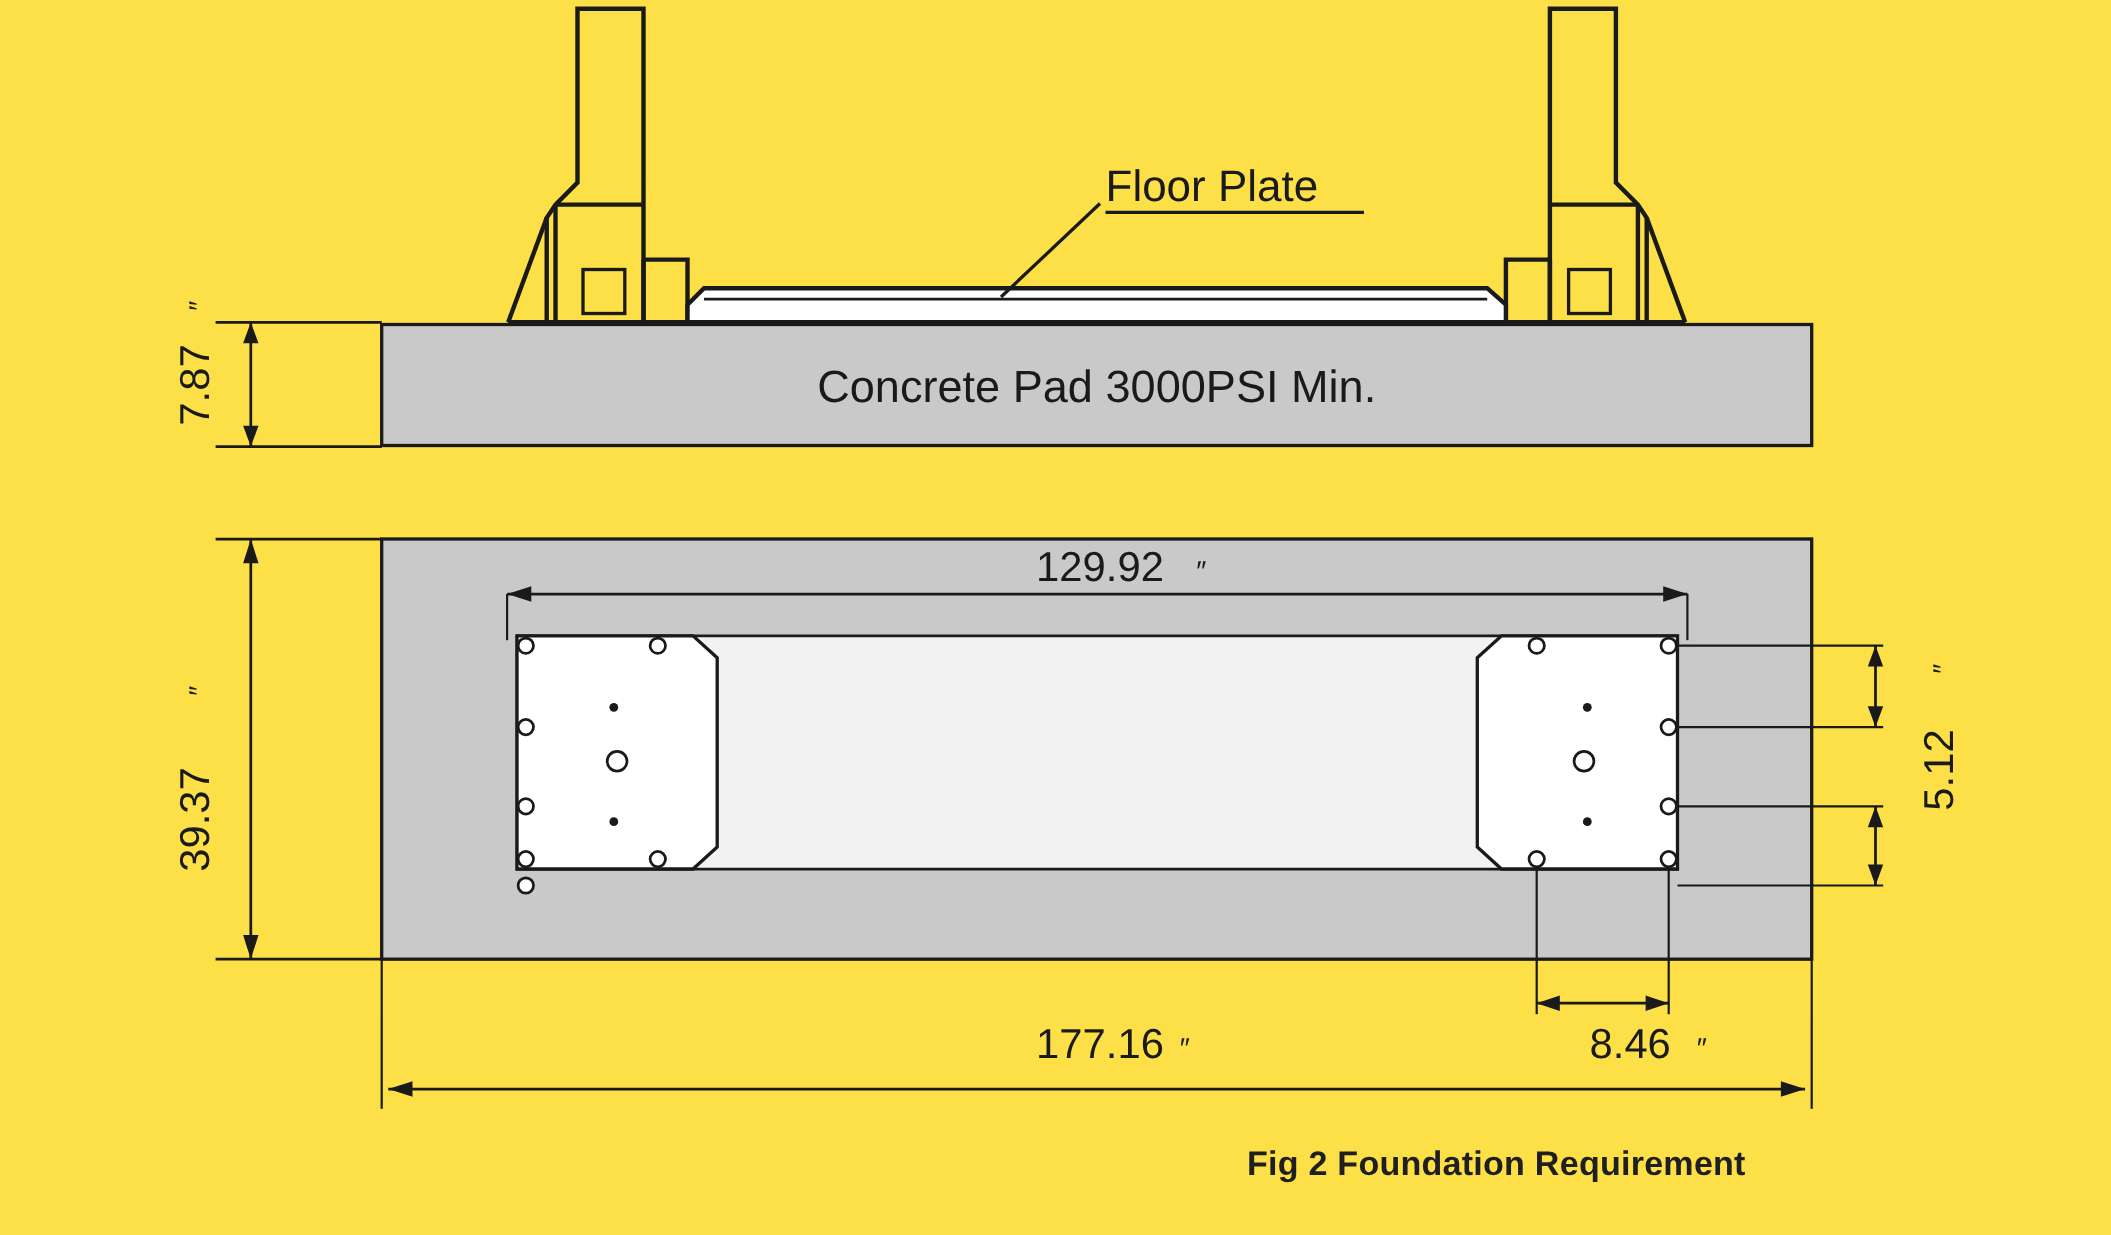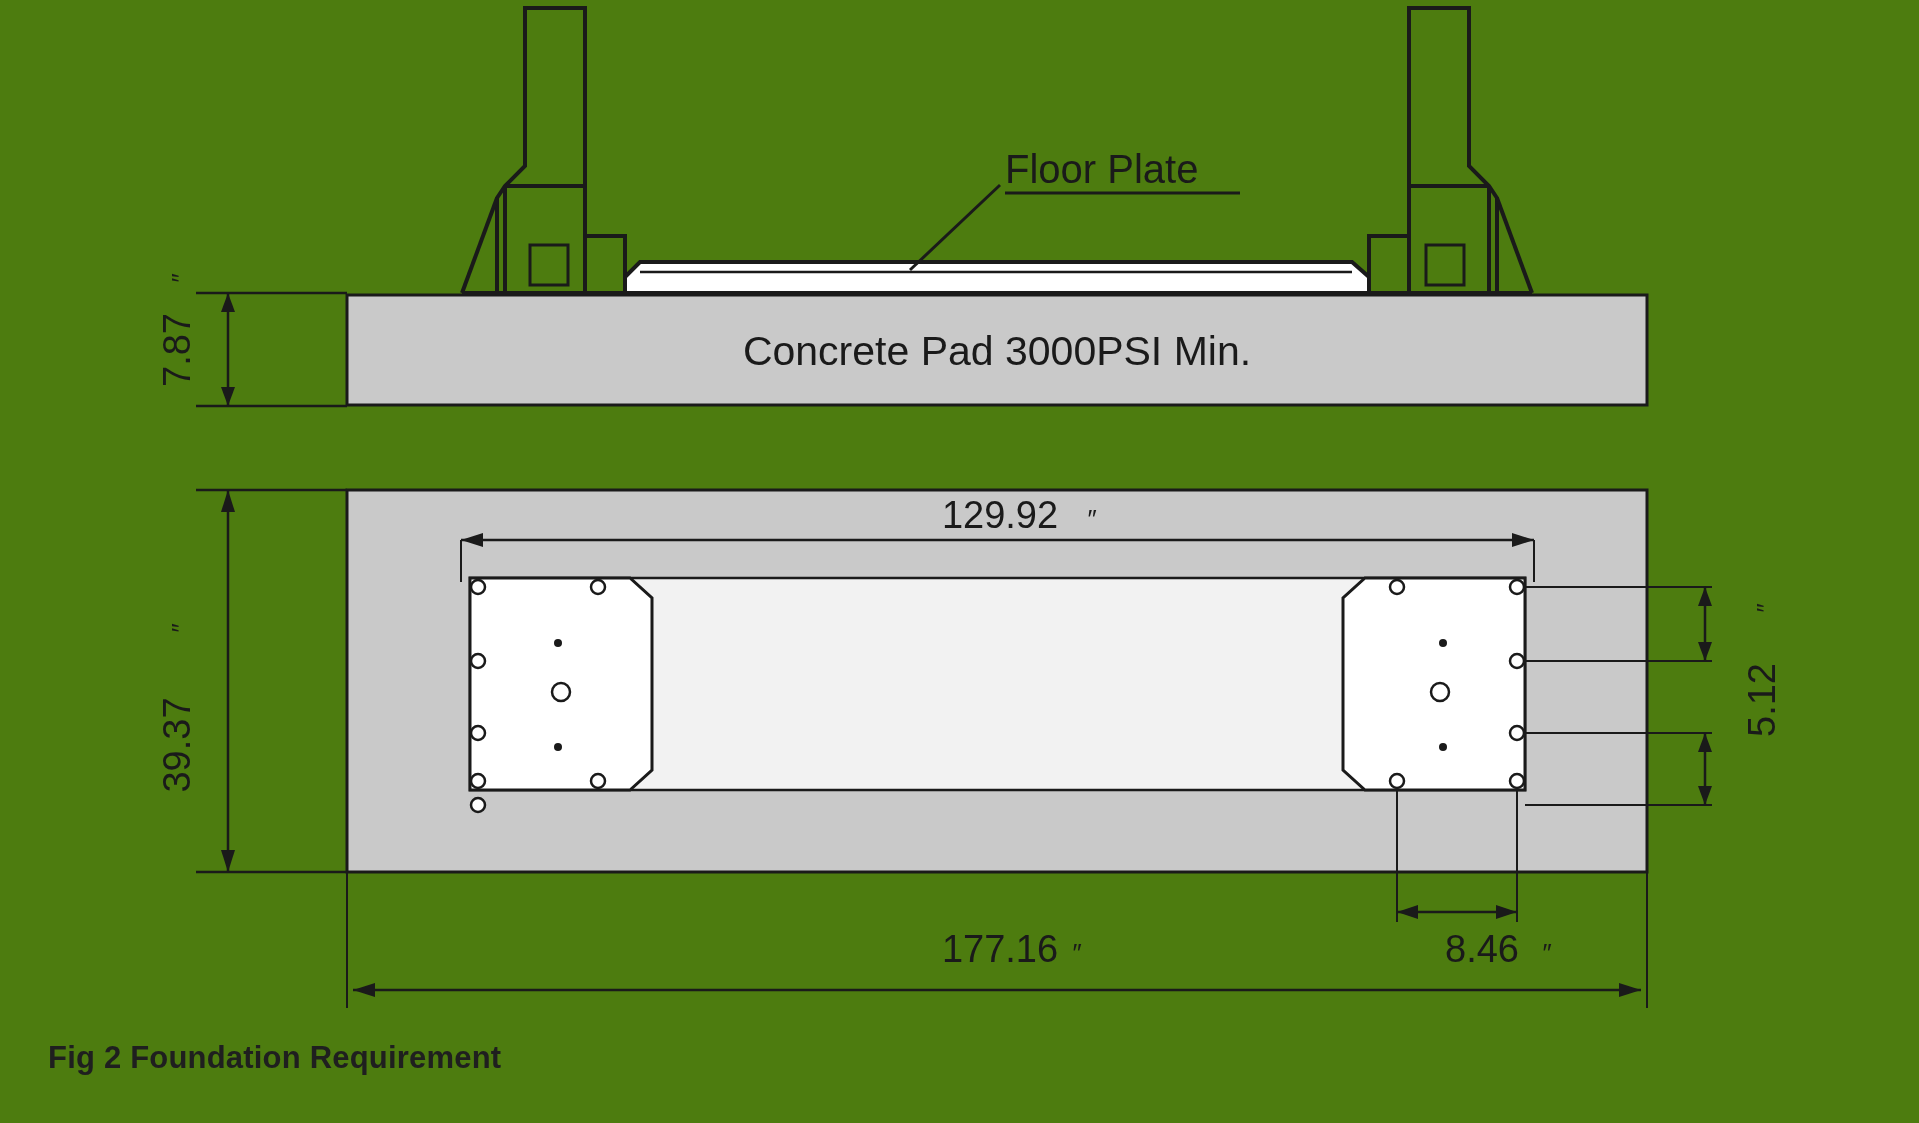--- a/index.html
+++ b/index.html
@@ -11,42 +11,41 @@
     width: 1919px;
     height: 1123px;
     font-family: "Liberation Sans", sans-serif;
     color: #1a1a1a;
     overflow: hidden;
   }
   #stage {
     position: relative;
     width: 1919px;
     height: 1123px;
-    background: #4d7c0f;
+    background: #fde047;
   }
   #drawing {
     position: absolute;
     left: 0;
     top: 0;
   }
   .dim-text {
     font-family: "Liberation Sans", sans-serif;
     fill: #1a1a1a;
   }
   .caption {
     position: absolute;
     left: 0;
     top: 1040px;
     width: 1587px;
-    text-align: left;
+    text-align: right;
     font-size: 31px;
     font-weight: bold;
     color: #1f1f1f;
     letter-spacing: 0.2px;
-    margin-left: 48px;
   }
 </style>
 </head>
 <body>
 
 <div id="stage">
 
   <svg id="drawing" width="1919" height="1123" viewBox="0 0 1919 1123">
 
     <g>

